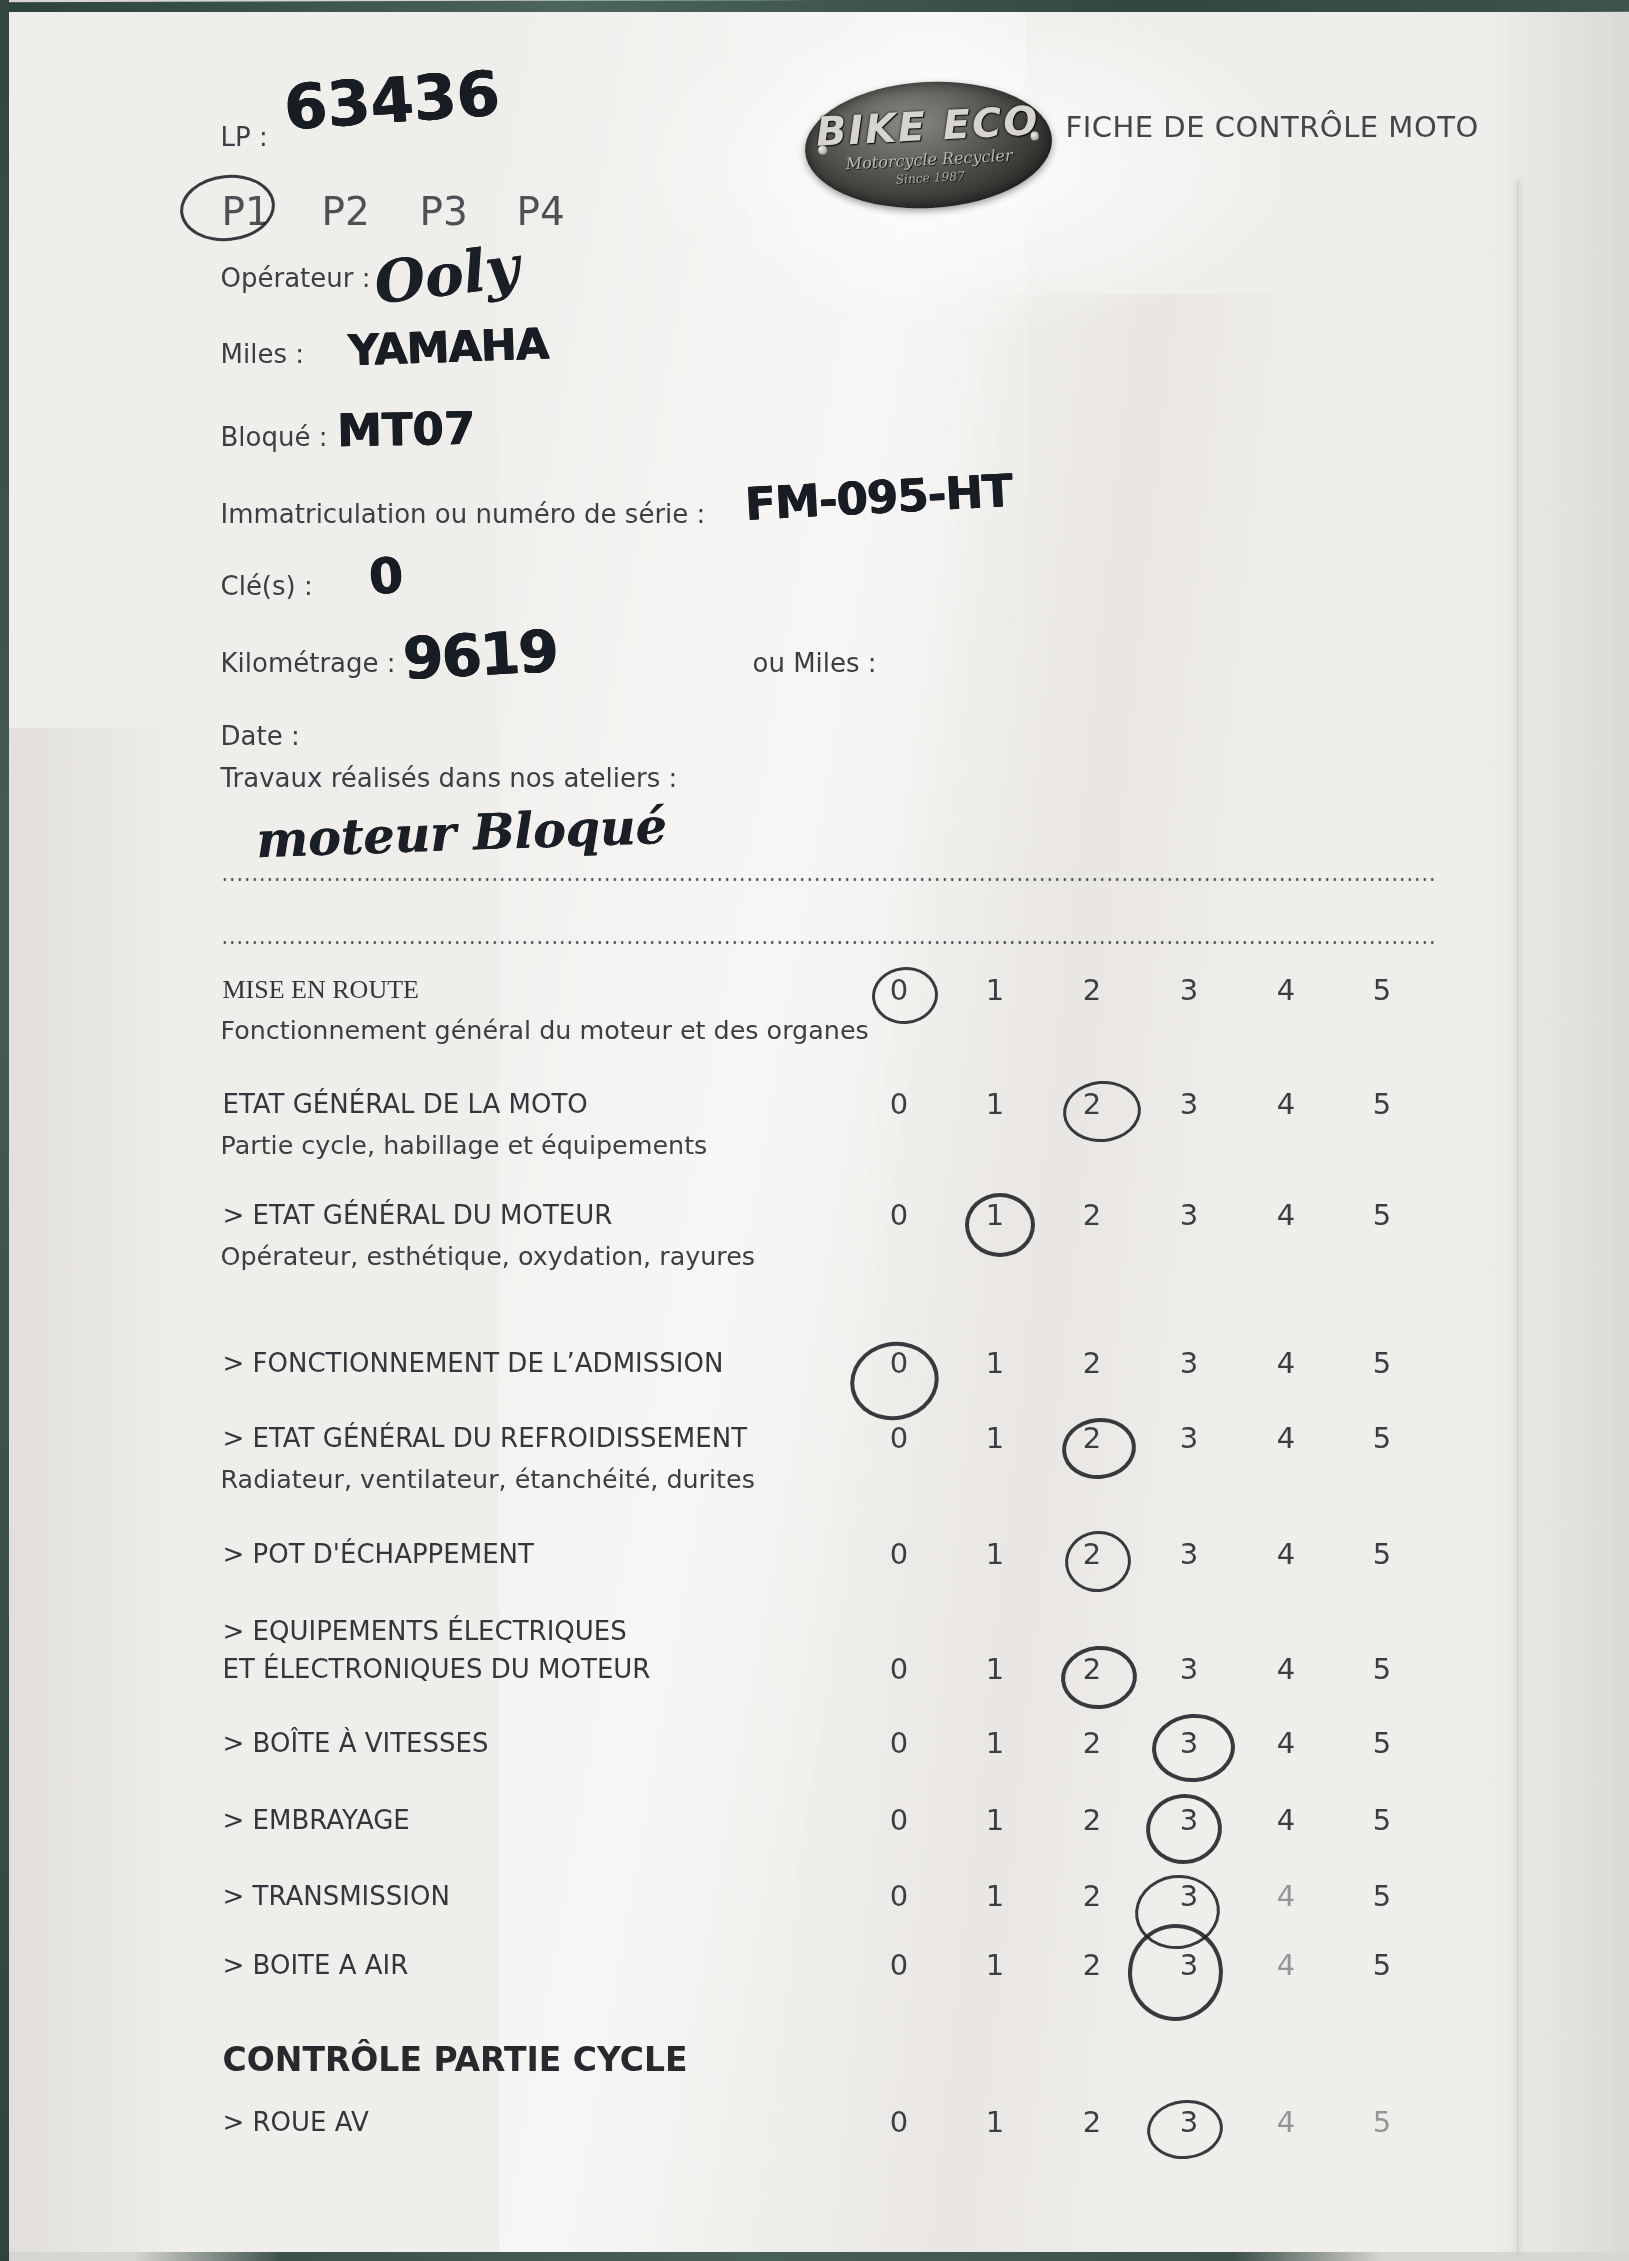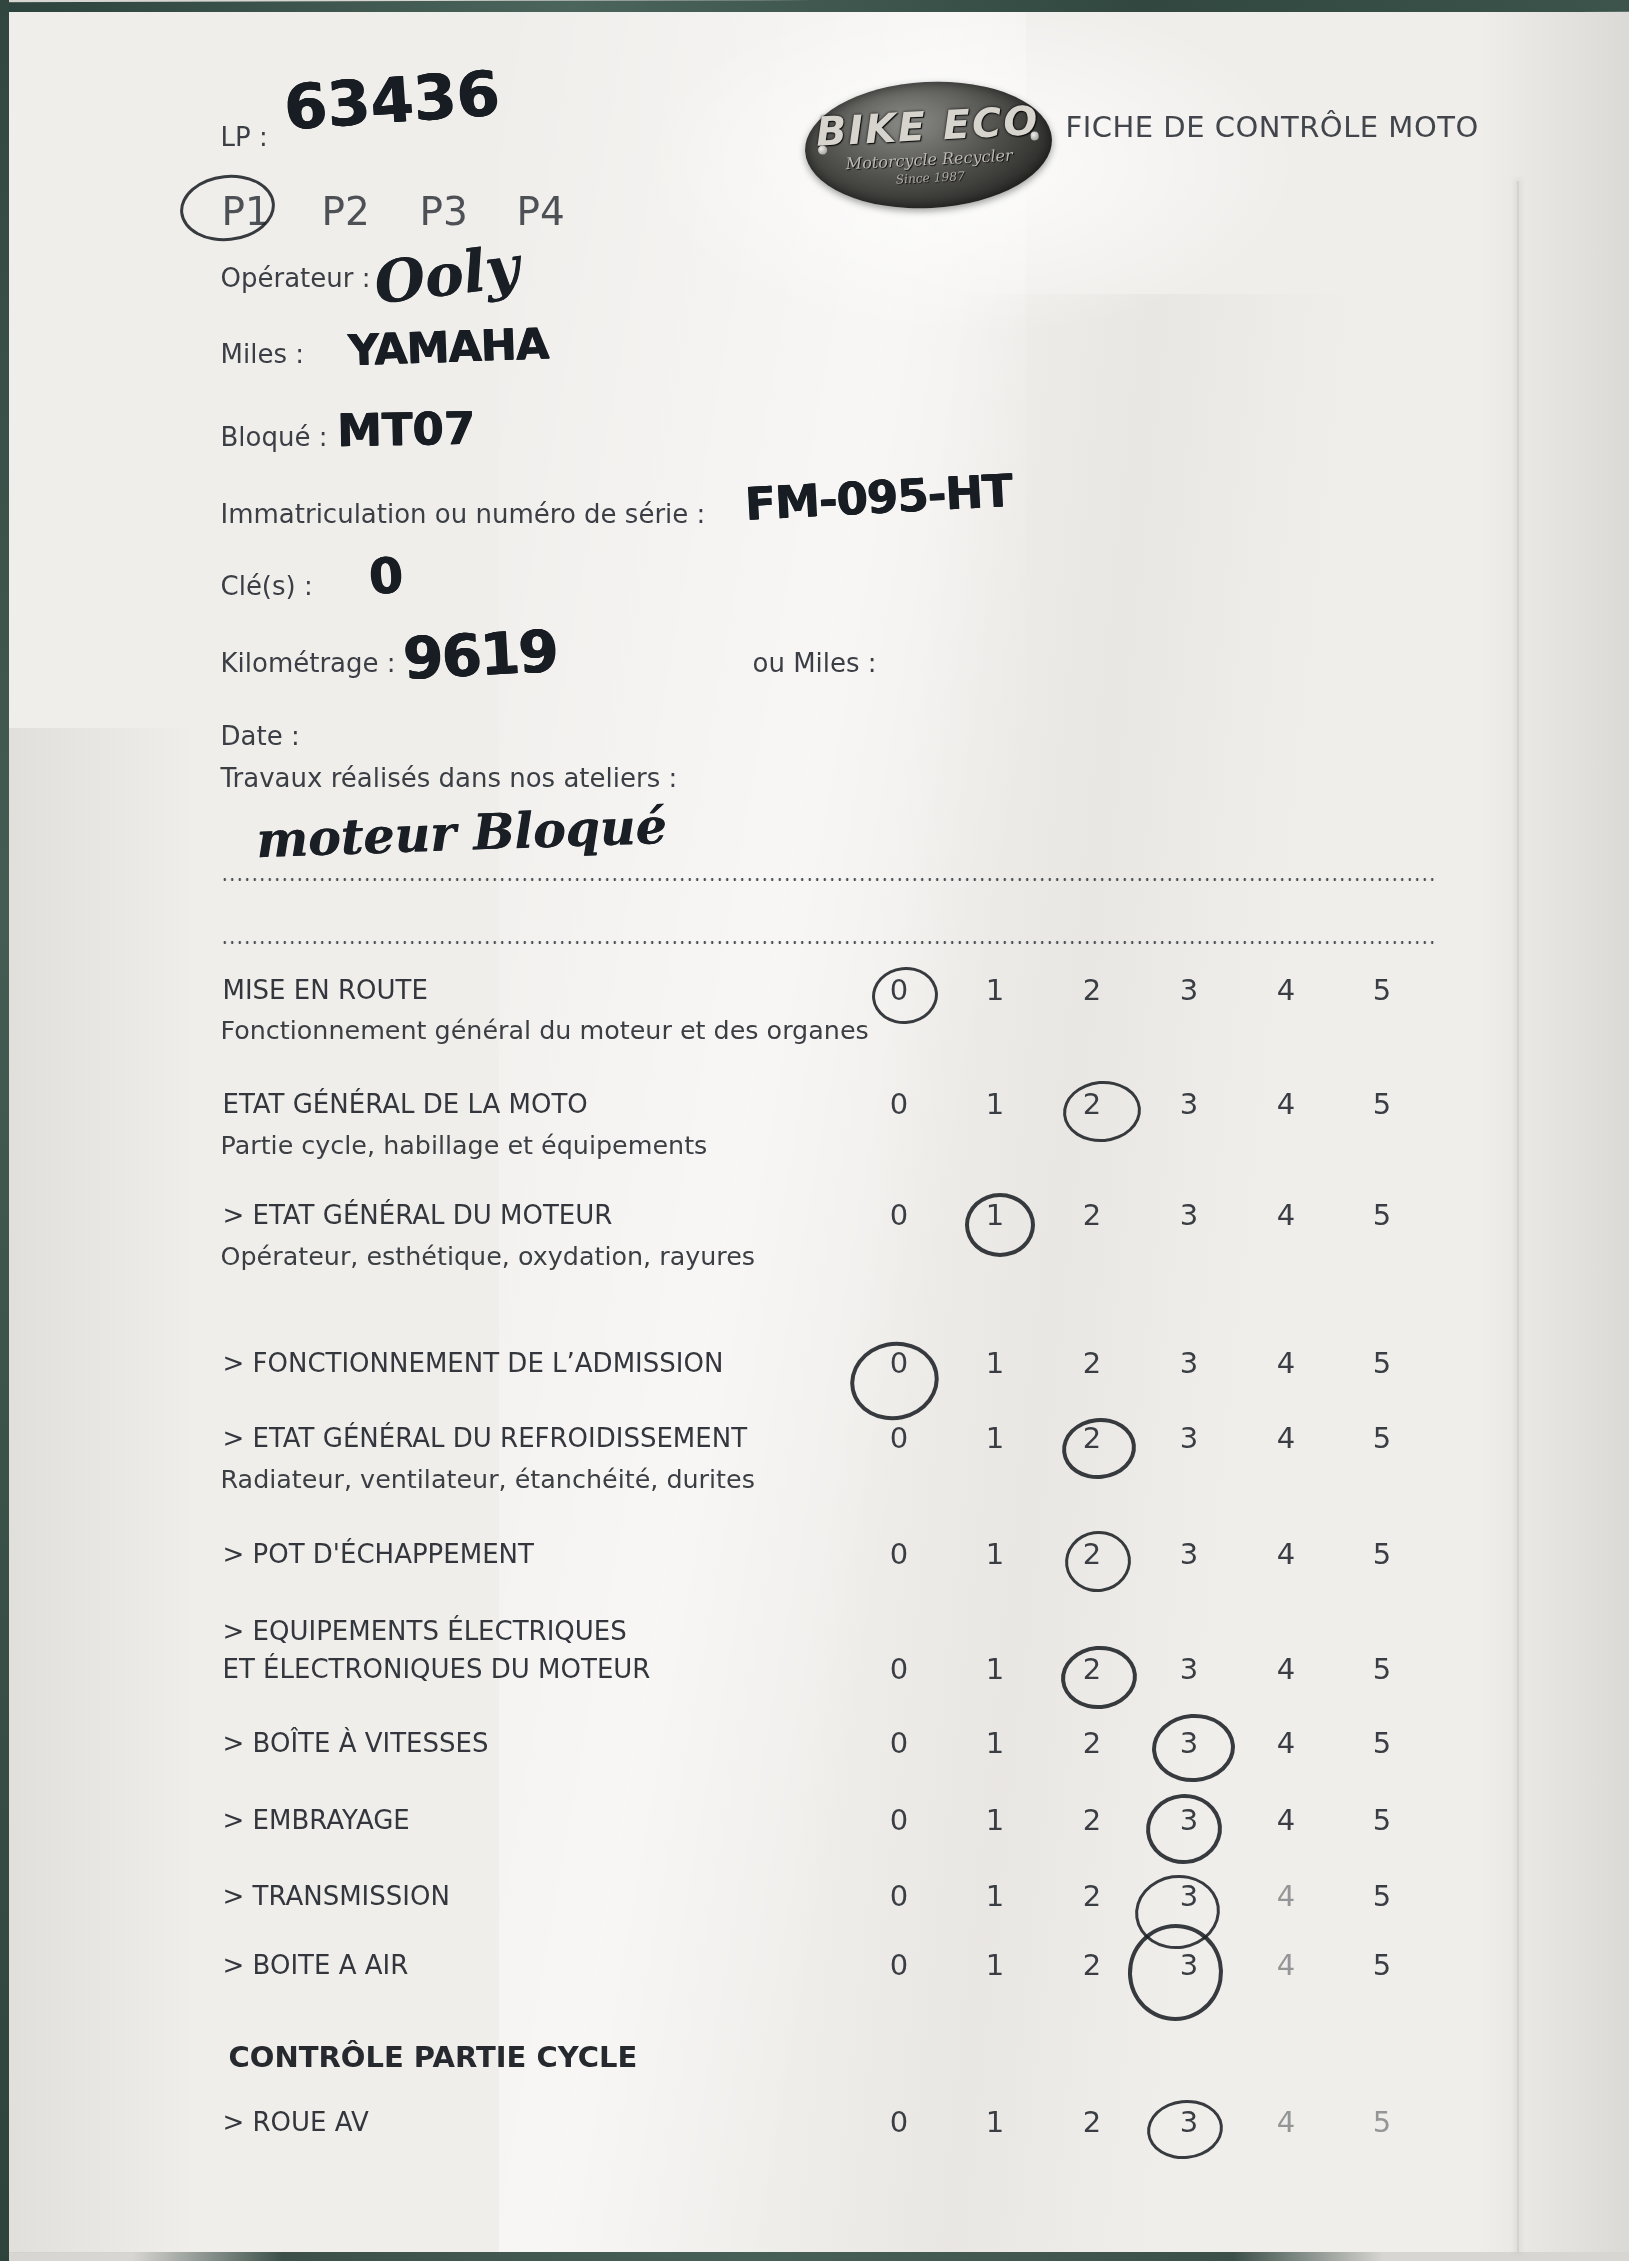--- a/index.html
+++ b/index.html
@@ -28,21 +28,21 @@
   .sheen-streak{left:847px;top:282px;width:395px;height:1958px;transform:skewX(-6deg);
     background:linear-gradient(90deg,rgba(226,223,219,0),rgba(226,223,219,.5) 50%,rgba(226,223,219,0));}
   .fold{position:absolute;left:1508px;top:169px;width:2.8px;height:2071px;
     background:rgba(160,158,152,.30);box-shadow:0 0 5.6px 1.9px rgba(160,158,152,.18);}
   
   .lbl{position:absolute;font-size:26px;color:#3b3f45;white-space:nowrap;line-height:1;}
   .ptab{position:absolute;font-size:39px;color:#4d5156;line-height:1;}
   .title{position:absolute;left:1057px;top:98px;font-size:29px;font-weight:500;
     color:#42464c;letter-spacing:0.5px;white-space:nowrap;}
   .row-title{position:absolute;left:214px;font-size:26px;color:#33363c;line-height:1;white-space:nowrap;}
-  .row-title.bold{font-weight:700;font-size:29px;color:#26292e;margin-left:6px;}
+  .row-title.bold{font-weight:700;font-size:33px;color:#26292e;}
   .row-sub{position:absolute;left:212px;font-size:25.4px;color:#3b3f44;line-height:1;white-space:nowrap;}
   .num{position:absolute;width:41px;text-align:center;font-size:29px;color:#3a3e44;line-height:1;}
   
   .hand-caps{position:absolute;font-family:"DejaVu Sans",sans-serif;font-weight:700;color:#181d23;
     line-height:1;white-space:nowrap;
     text-shadow:0.6px 0 0 #181d23,-0.4px 0 0 #181d23;}
   .hand-script{position:absolute;font-family:"DejaVu Serif",serif;font-style:italic;font-weight:700;
     color:#1a1f26;line-height:1;white-space:nowrap;text-shadow:0.5px 0 0 #1a1f26;}
   .circle-mark{position:absolute;border-style:solid;border-color:rgba(28,33,38,.88);border-radius:50%;}
   .dotted{position:absolute;left:212px;width:1215px;height:2.8px;
@@ -117,21 +117,21 @@
     <div class="lbl" style="left:744px;top:638px;">ou Miles :</div>
 
     <div class="lbl" style="left:212px;top:711px;">Date :</div>
     <div class="lbl" style="left:212px;top:753px;">Travaux réalisés dans nos ateliers :</div>
     <div class="hand-script" style="left:247px;top:797px;font-size:49px;transform:rotate(-2deg);">moteur Bloqué</div>
 
     <div class="dotted" style="top:866px;"></div>
     <div class="dotted" style="top:929px;"></div>
 
     <div id="checklist">
-        <div class="row-title" style="top: 965px;">MISE EN ROUTE</div>
+        <div class="row-title" style="top: 965px; font-family: Liberation Serif, serif;">MISE EN ROUTE</div>
         <div class="row-sub" style="top: 1006px;">Fonctionnement général du moteur et des organes</div>
         <div class="num" style="left: 870px; top: 964px;">0</div>
         <div class="num" style="left: 966px; top: 964px;">1</div>
         <div class="num" style="left: 1063px; top: 964px;">2</div>
         <div class="num" style="left: 1160px; top: 964px;">3</div>
         <div class="num" style="left: 1257px; top: 964px;">4</div>
         <div class="num" style="left: 1353px; top: 964px;">5</div>
         <div class="circle-mark" style="left: 863px; top: 955px; width: 60px; height: 51px; border-width: 3.8px; transform: rotate(-6deg);"></div>
         <div class="row-title" style="top: 1079px;">ETAT GÉNÉRAL DE LA MOTO</div>
         <div class="row-sub" style="top: 1121px;">Partie cycle, habillage et équipements</div>

